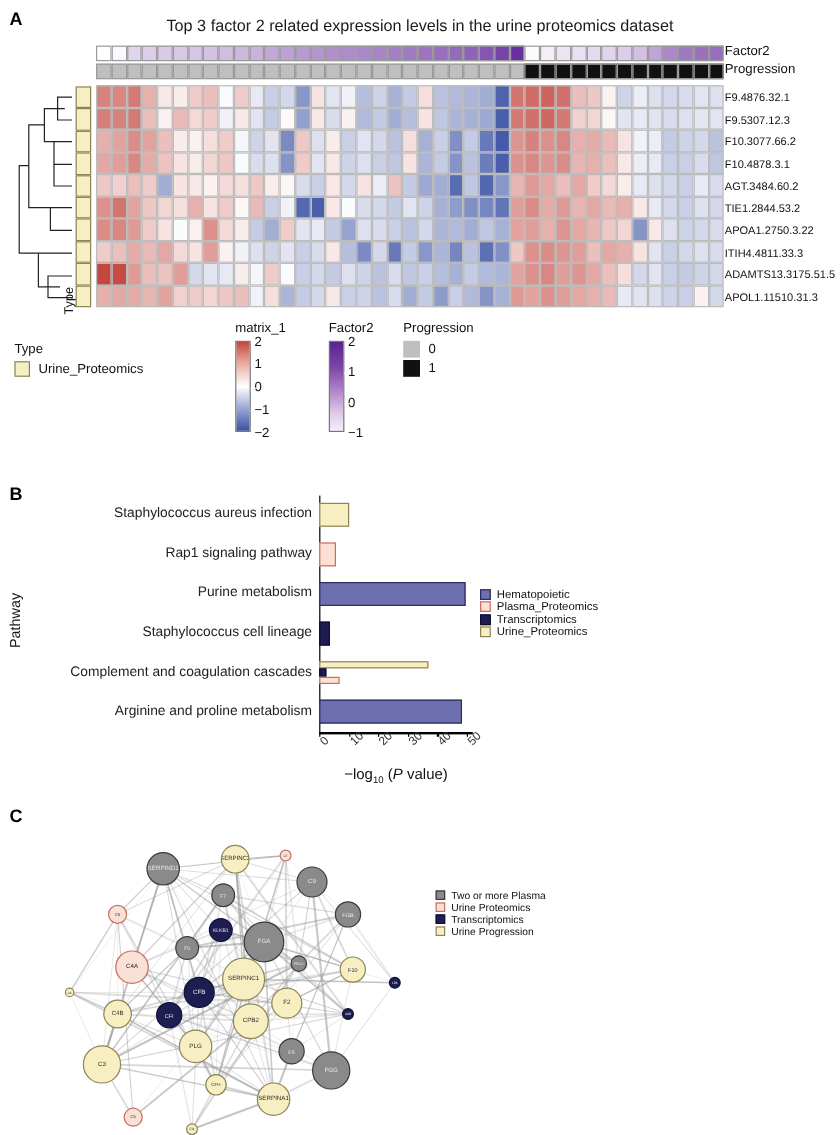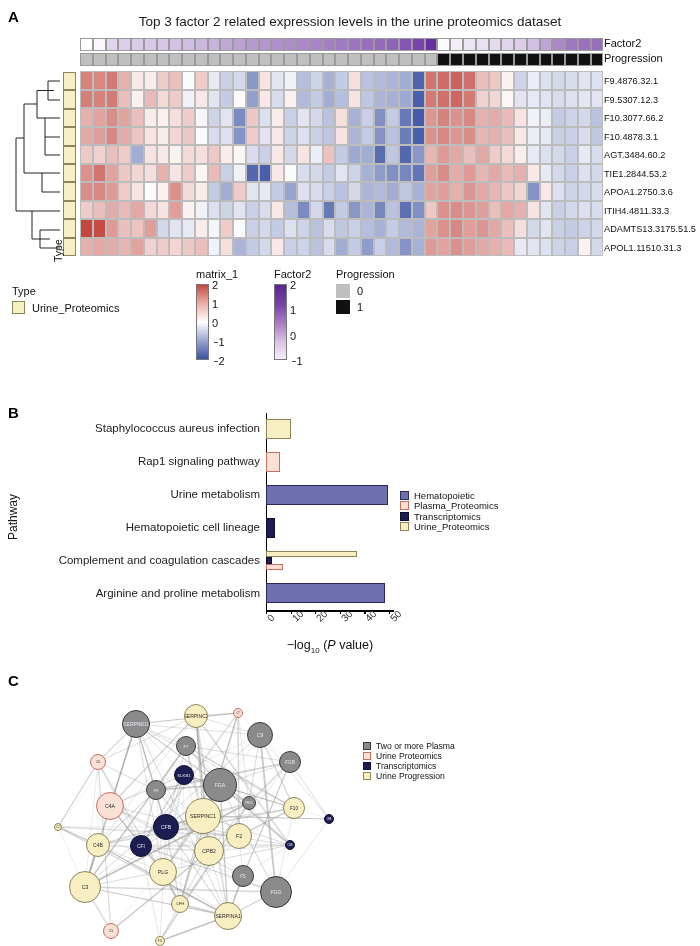--- a/index.html
+++ b/index.html
@@ -706,21 +706,21 @@
           <div class="hm-cell" style="width: 12.7805px; background: rgb(211, 216, 235);"></div>
         </div>
       </div>
     <div id="hm-rowlabels">
         <div class="hm-rowlabel" style="top: 76px;">F9.4876.32.1</div>
         <div class="hm-rowlabel" style="top: 94.5px;">F9.5307.12.3</div>
         <div class="hm-rowlabel" style="top: 113px;">F10.3077.66.2</div>
         <div class="hm-rowlabel" style="top: 131.5px;">F10.4878.3.1</div>
         <div class="hm-rowlabel" style="top: 150px;">AGT.3484.60.2</div>
         <div class="hm-rowlabel" style="top: 168.5px;">TIE1.2844.53.2</div>
-        <div class="hm-rowlabel" style="top: 187px;">APOA1.2750.3.6</div>
+        <div class="hm-rowlabel" style="top: 187px;">APOA1.2750.3.22</div>
         <div class="hm-rowlabel" style="top: 205.5px;">ITIH4.4811.33.3</div>
         <div class="hm-rowlabel" style="top: 224px;">ADAMTS13.3175.51.5</div>
         <div class="hm-rowlabel" style="top: 242.5px;">APOL1.11510.31.3</div>
       </div>
 
     <div id="lg-type">
       <div class="lg-title">Type</div>
       <div style="display:flex;align-items:center;">
         <span class="lg-sw" id="lg-type-sw" style="background: rgb(245, 239, 196);"></span>
         <span class="lg-text">Urine_Proteomics</span>
@@ -788,22 +788,22 @@
       <div class="bc-bar" title="Purine metabolism / Metabolomics = 49.5" style="left: 266px; top: 484.905px; width: 121.846px; height: 19.8567px; background: rgb(109, 111, 174); border-color: rgb(43, 43, 96);"></div>
       <div class="bc-bar" title="Hematopoietic cell lineage / Transcriptomics = 3.5" style="left: 266px; top: 517.738px; width: 8.61538px; height: 19.8567px; background: rgb(29, 29, 82); border-color: rgb(13, 13, 48);"></div>
       <div class="bc-bar" title="Complement and coagulation cascades / Urine_Proteomics = 36.8" style="left: 266px; top: 550.572px; width: 90.5846px; height: 6.28556px; background: rgb(247, 239, 194); border-color: rgb(141, 132, 88);"></div>
       <div class="bc-bar" title="Complement and coagulation cascades / Transcriptomics = 2.6" style="left: 266px; top: 557.357px; width: 6.4px; height: 6.28556px; background: rgb(29, 29, 82); border-color: rgb(13, 13, 48);"></div>
       <div class="bc-bar" title="Complement and coagulation cascades / Plasma_Proteomics = 6.8" style="left: 266px; top: 564.143px; width: 16.7385px; height: 6.28556px; background: rgb(251, 224, 213); border-color: rgb(196, 112, 92);"></div>
       <div class="bc-bar" title="Arginine and proline metabolism / Metabolomics = 48.5" style="left: 266px; top: 583.405px; width: 119.385px; height: 19.8567px; background: rgb(109, 111, 174); border-color: rgb(43, 43, 96);"></div>
     </div>
   <div id="bc-cats">
       <div class="bc-catlabel" style="top: 422.417px; right: 440px;">Staphylococcus aureus infection</div>
       <div class="bc-catlabel" style="top: 455.25px; right: 440px;">Rap1 signaling pathway</div>
-      <div class="bc-catlabel" style="top: 488.083px; right: 440px;">Urine metabolism</div>
-      <div class="bc-catlabel" style="top: 520.917px; right: 440px;">Hematopoietic cell lineage</div>
+      <div class="bc-catlabel" style="top: 488.083px; right: 440px;">Purine metabolism</div>
+      <div class="bc-catlabel" style="top: 520.917px; right: 440px;">Staphylococcus cell lineage</div>
       <div class="bc-catlabel" style="top: 553.75px; right: 440px;">Complement and coagulation cascades</div>
       <div class="bc-catlabel" style="top: 586.583px; right: 440px;">Arginine and proline metabolism</div>
     </div>
   <div id="bc-axis"></div>
   <div id="bc-ticks">
       <div class="bc-tick" style="left: 266px;"></div>
       <div class="bc-ticklab" style="left: 265px;">0</div>
       <div class="bc-tick" style="left: 290.615px;"></div>
       <div class="bc-ticklab" style="left: 289.615px;">10</div>
       <div class="bc-tick" style="left: 315.231px;"></div>

